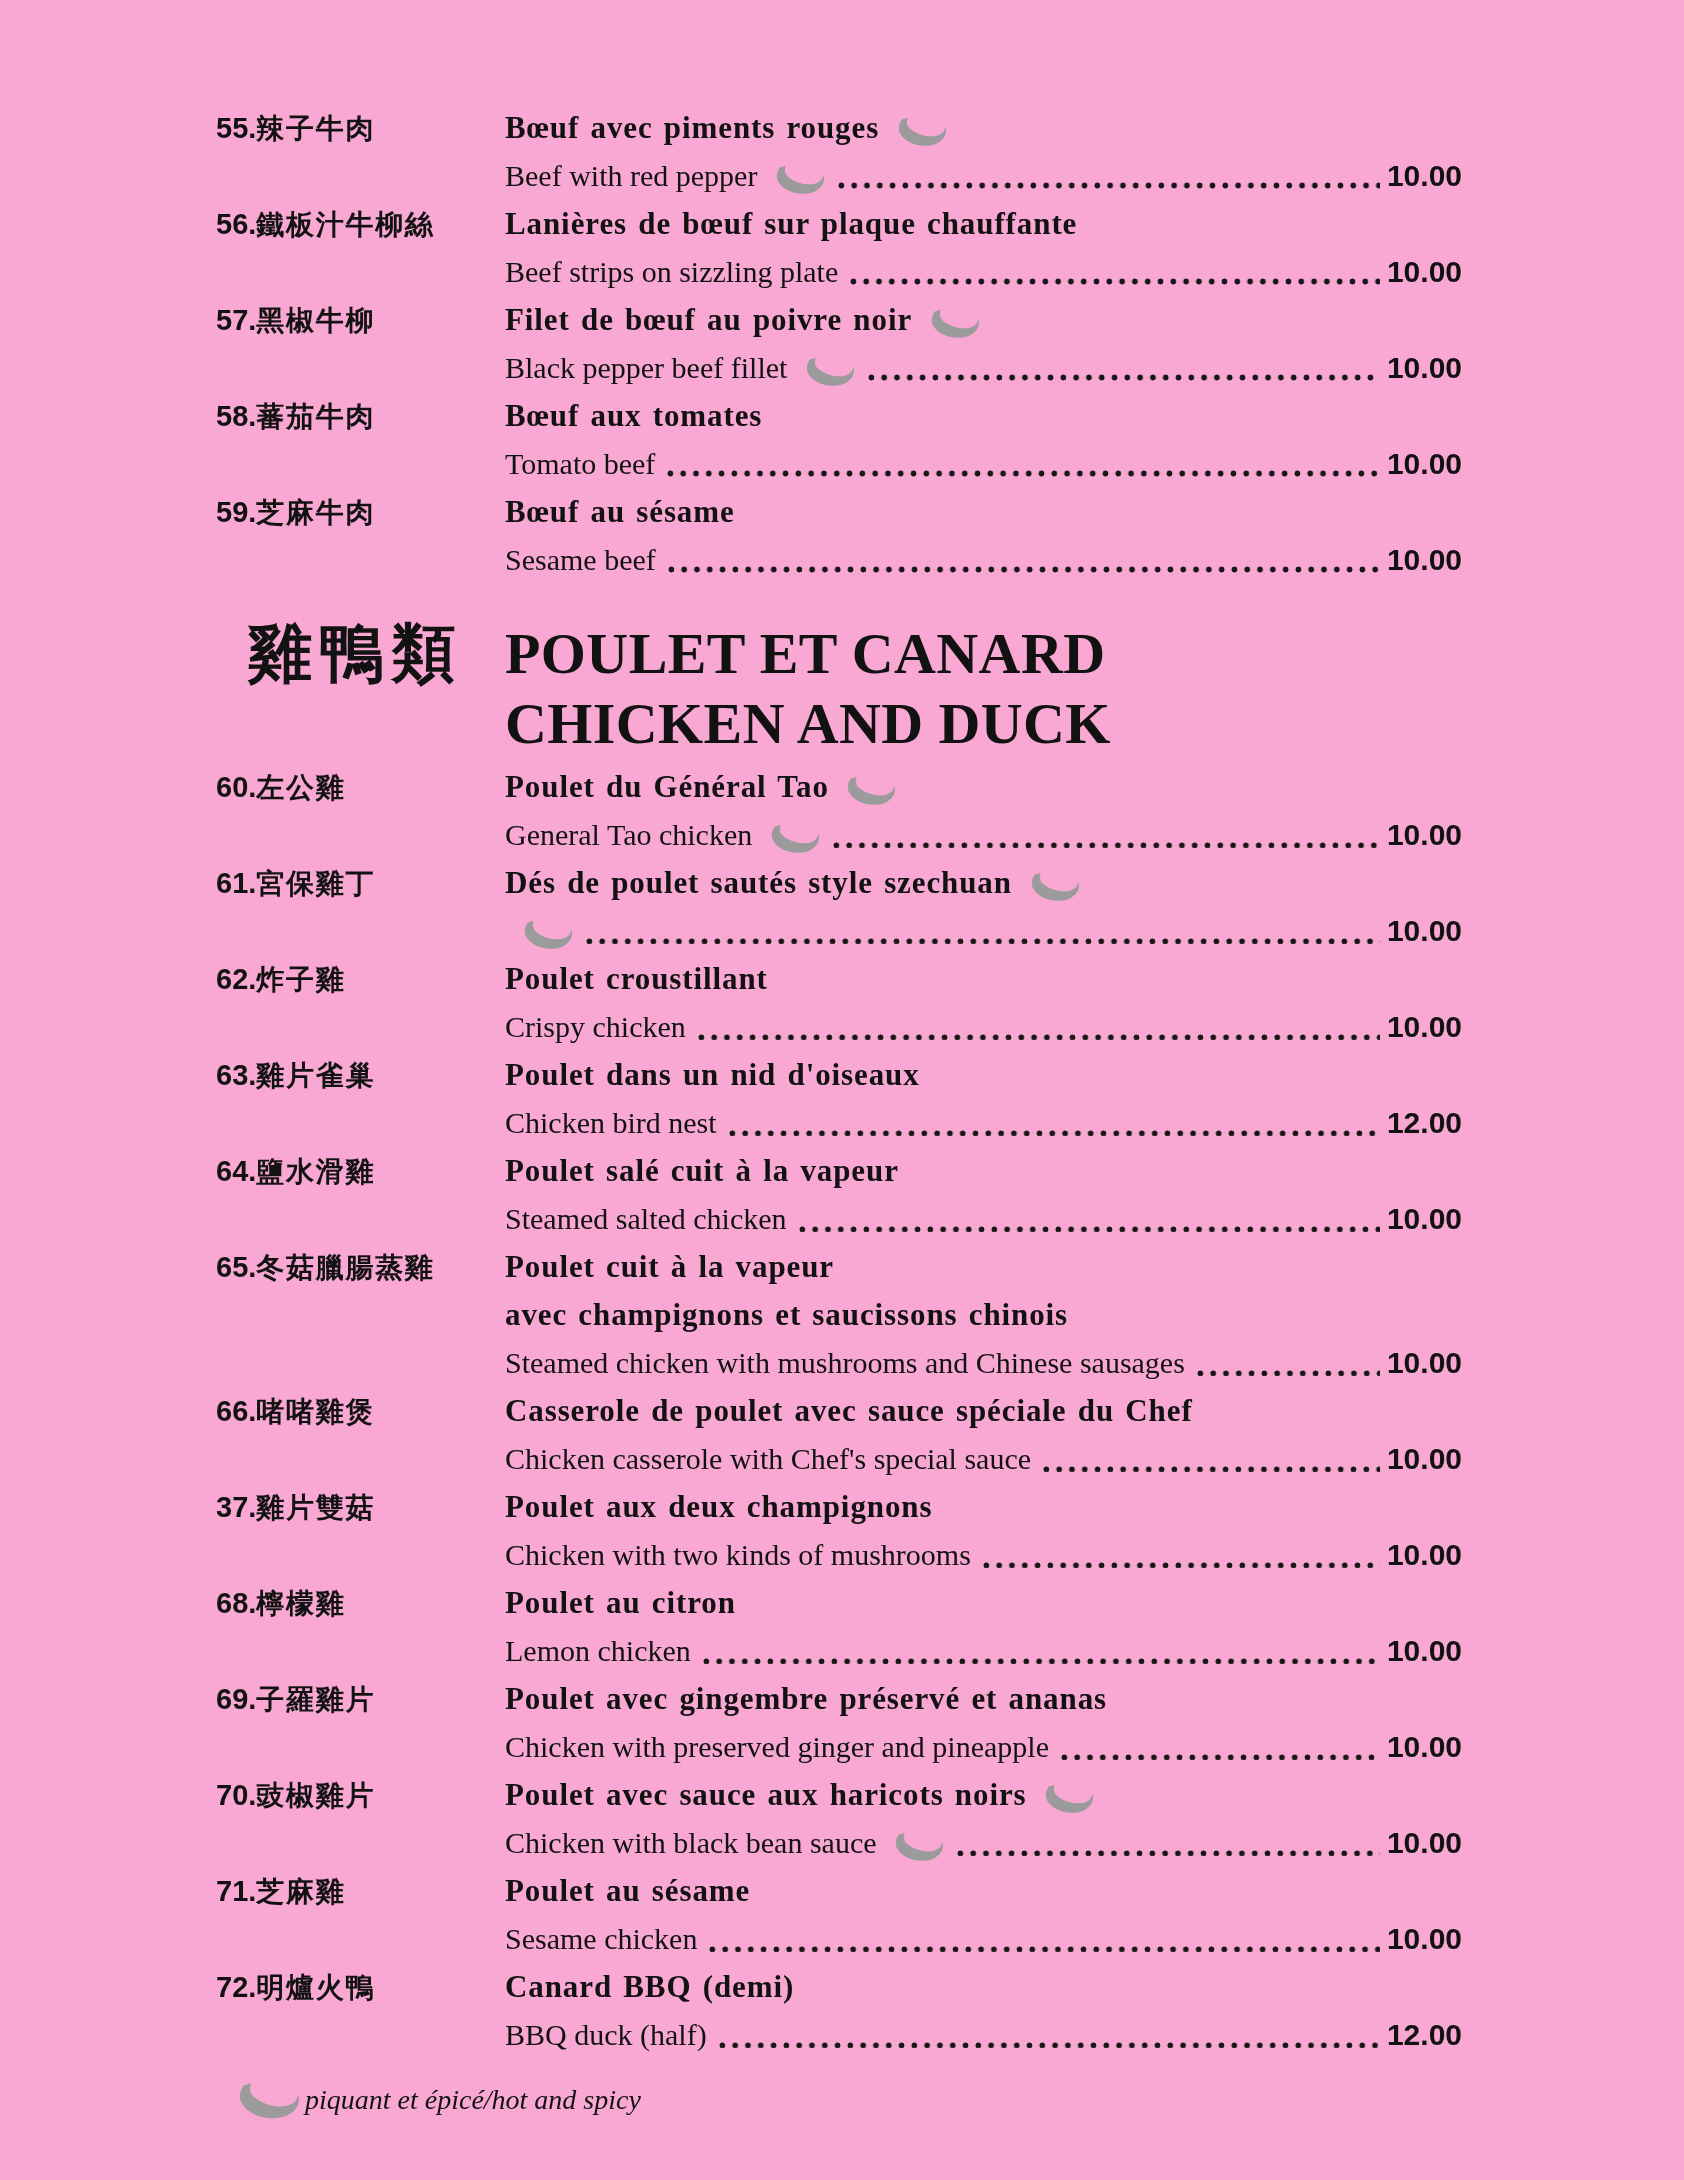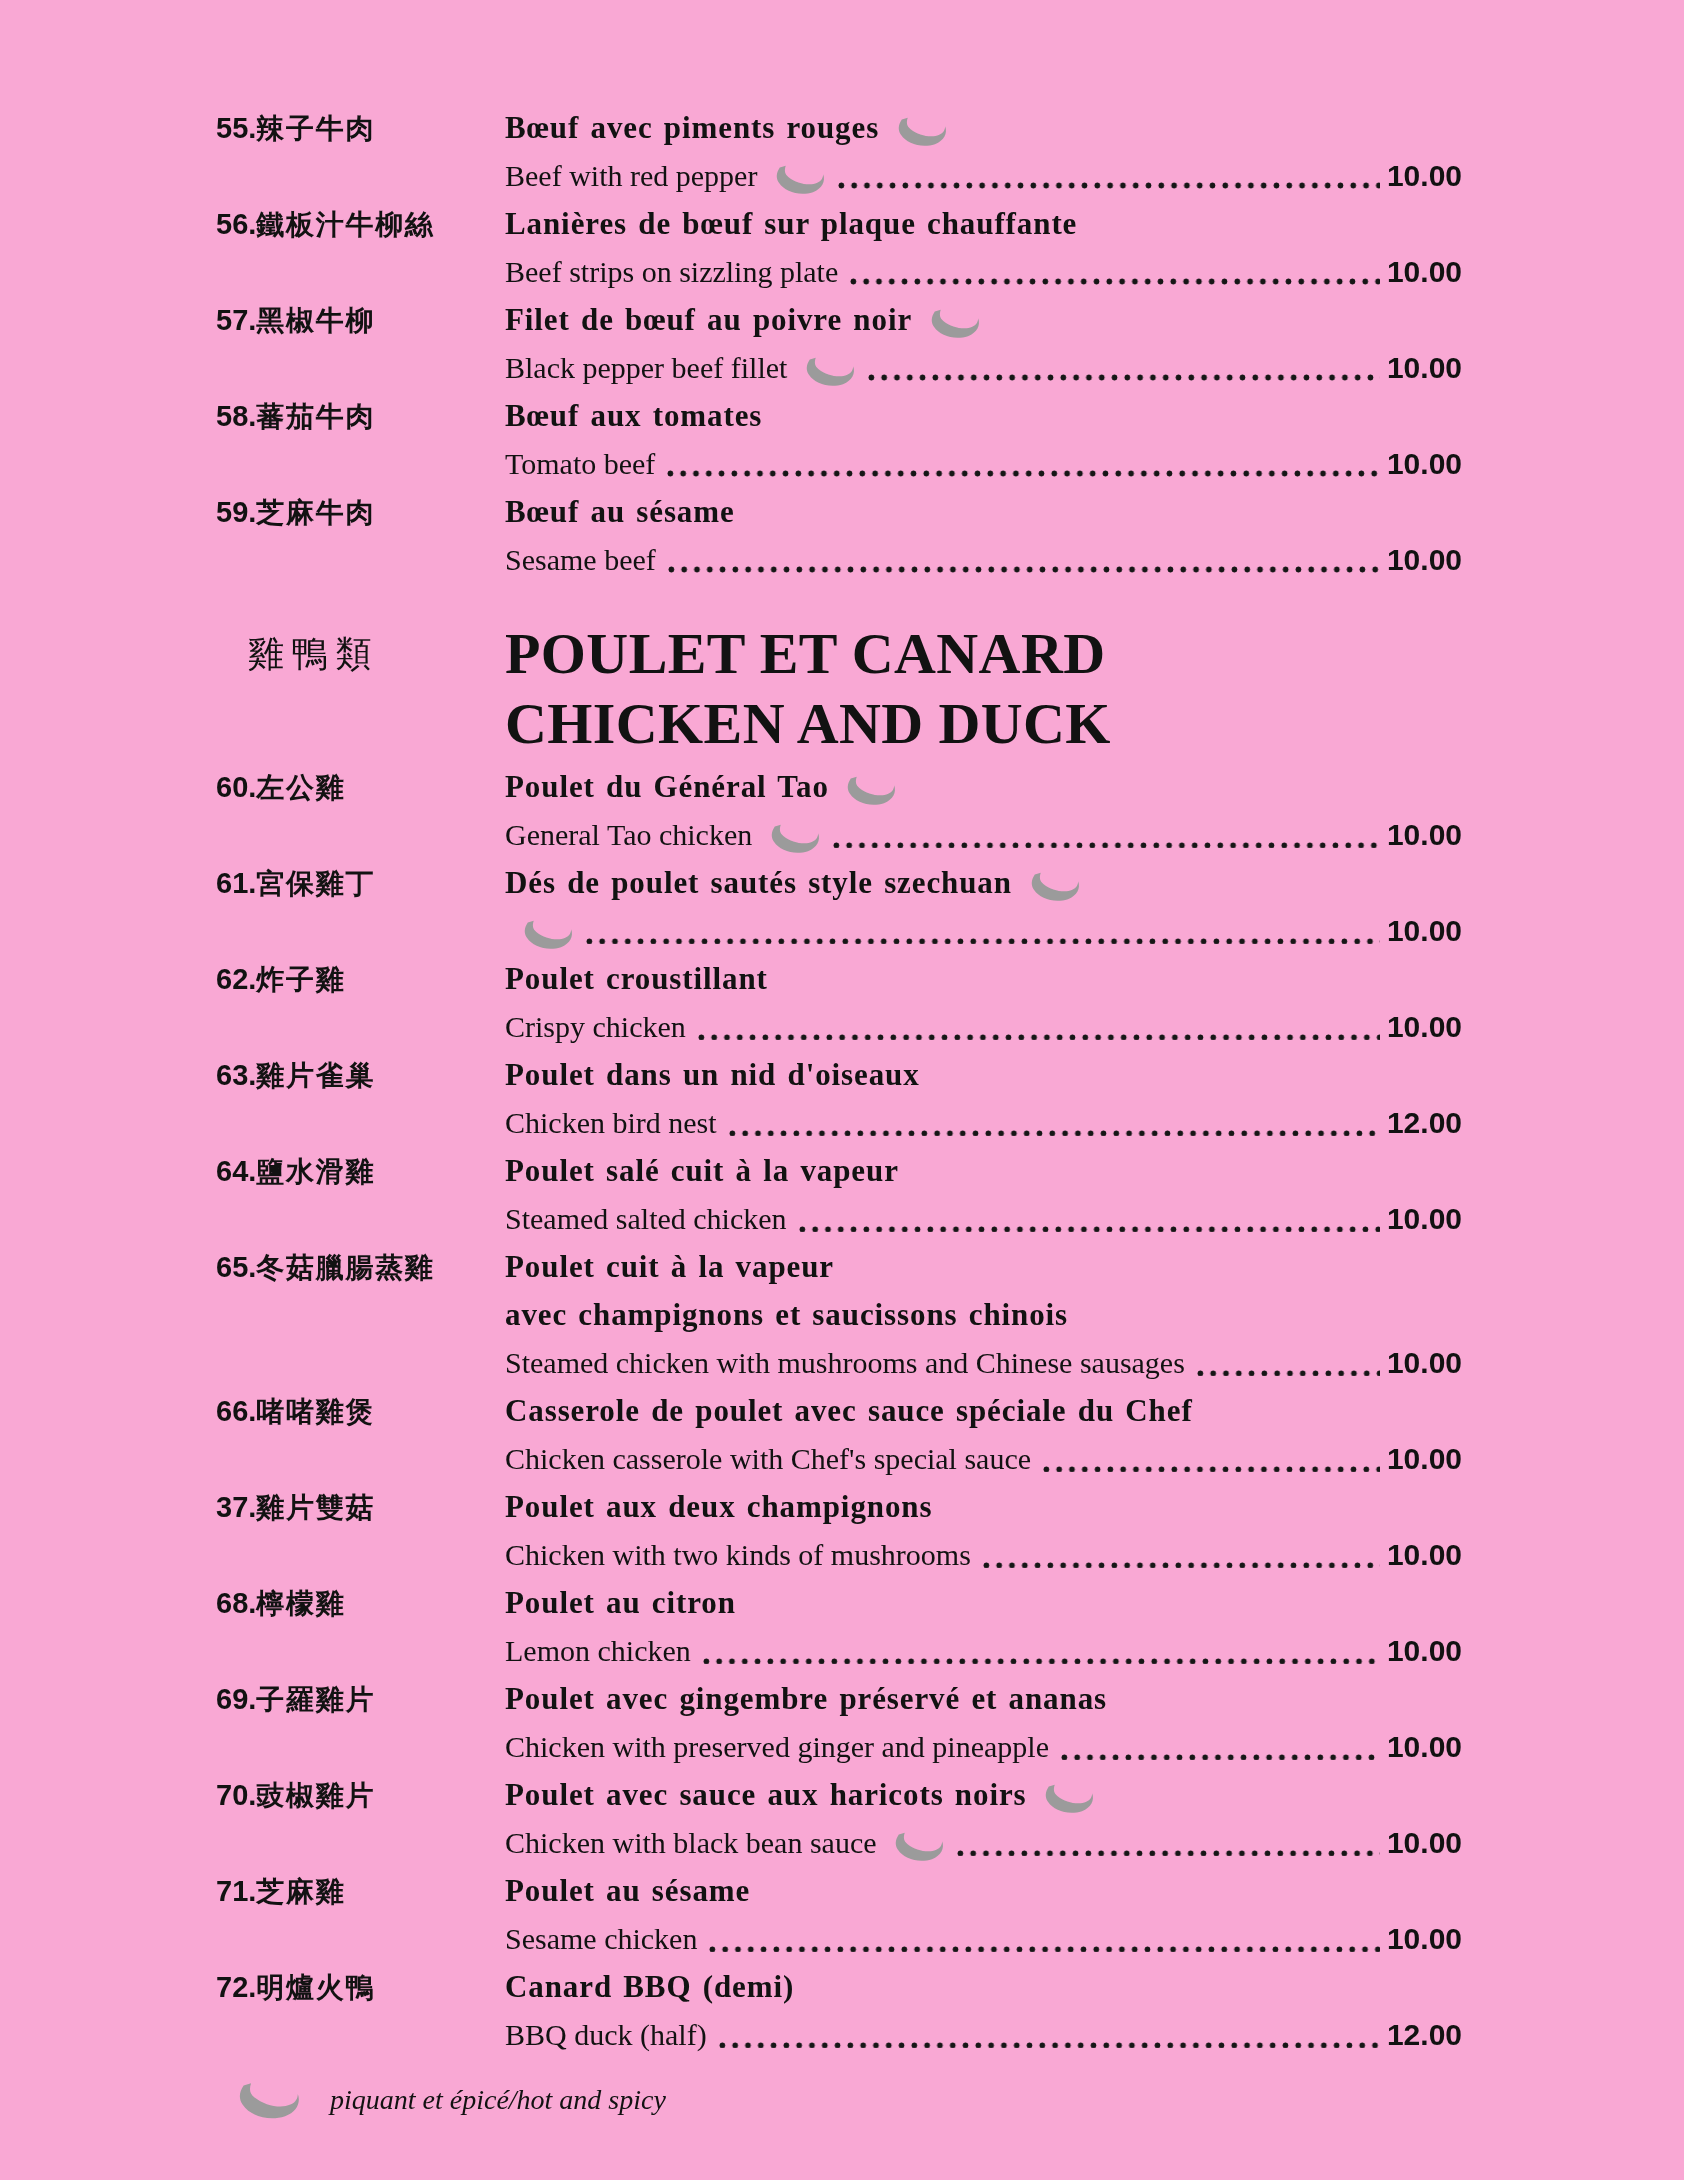--- a/index.html
+++ b/index.html
@@ -45,30 +45,30 @@
     font-family:"Liberation Sans", sans-serif;
     font-weight:bold;font-size:30px;
   }
   .chili{margin-left:13.6px;transform:translateY(6px);flex:0 0 auto;}
   
   .section-header{
     display:grid;grid-template-columns:289px 957px;
     margin-top:35px;margin-bottom:4.3px;
   }
   .section-zh{
-    font-weight:normal;font-size:36px;line-height:70px;
+    font-weight:bold;font-size:64px;line-height:70px;
     letter-spacing:7.7px;padding-left:32px;white-space:nowrap;
   }
   .section-names .section-line{
     font-weight:bold;font-size:58px;line-height:70px;
     letter-spacing:0.4px;white-space:nowrap;
   }
   
   .legend{
-    display:flex;align-items:center;gap:29px;
+    display:flex;align-items:center;gap:4px;
     margin-top:17px;margin-left:3.4px;
   }
   .legend-text{font-style:italic;font-size:28px;line-height:41px;}
 </style>
 </head>
 <body>
 
 <div class="page">
   <div class="content">
 

